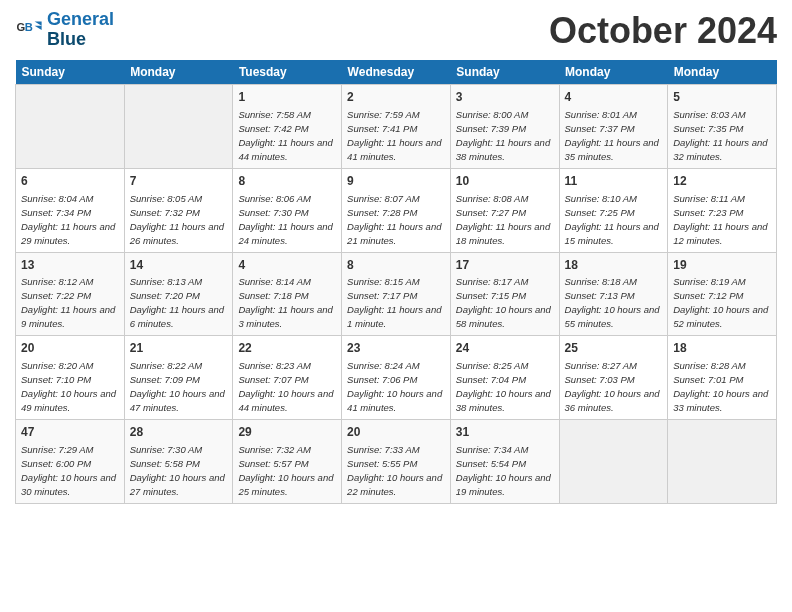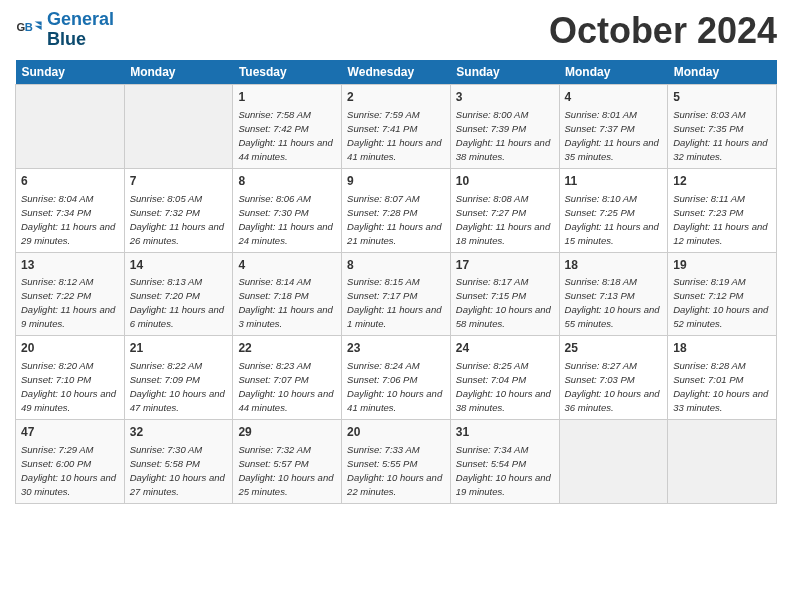--- a/index.html
+++ b/index.html
@@ -185,21 +185,21 @@
         <td><span class="day-num">24</span>
         <span class="day-info">Sunrise: 8:25 AM<br>Sunset: 7:04 PM<br>Daylight: 10 hours and 38 minutes.</span></td>
         <td><span class="day-num">25</span>
         <span class="day-info">Sunrise: 8:27 AM<br>Sunset: 7:03 PM<br>Daylight: 10 hours and 36 minutes.</span></td>
         <td><span class="day-num">18</span>
         <span class="day-info">Sunrise: 8:28 AM<br>Sunset: 7:01 PM<br>Daylight: 10 hours and 33 minutes.</span></td>
       </tr>
       <tr>
         <td><span class="day-num">47</span>
         <span class="day-info">Sunrise: 7:29 AM<br>Sunset: 6:00 PM<br>Daylight: 10 hours and 30 minutes.</span></td>
-        <td><span class="day-num">32</span>
+        <td><span class="day-num">28</span>
         <span class="day-info">Sunrise: 7:30 AM<br>Sunset: 5:58 PM<br>Daylight: 10 hours and 27 minutes.</span></td>
         <td><span class="day-num">29</span>
         <span class="day-info">Sunrise: 7:32 AM<br>Sunset: 5:57 PM<br>Daylight: 10 hours and 25 minutes.</span></td>
         <td><span class="day-num">20</span>
         <span class="day-info">Sunrise: 7:33 AM<br>Sunset: 5:55 PM<br>Daylight: 10 hours and 22 minutes.</span></td>
         <td><span class="day-num">31</span>
         <span class="day-info">Sunrise: 7:34 AM<br>Sunset: 5:54 PM<br>Daylight: 10 hours and 19 minutes.</span></td>
         <td class="empty-cell"></td>
         <td class="empty-cell"></td>
       </tr>

